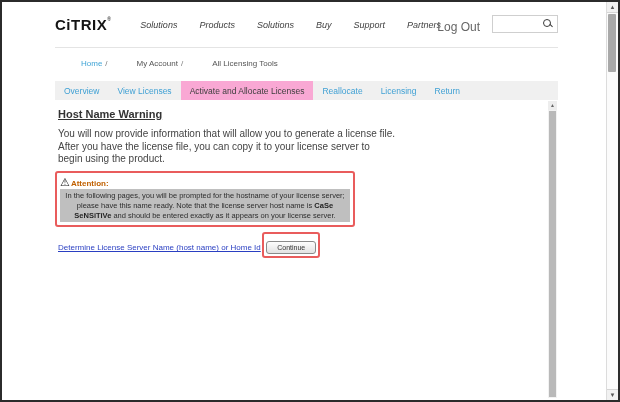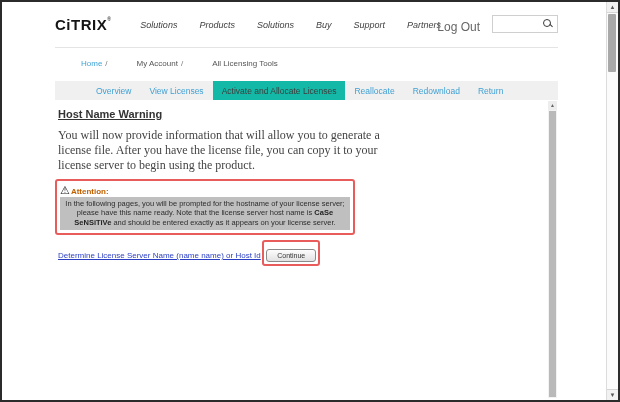--- a/index.html
+++ b/index.html
@@ -32,28 +32,28 @@
   .search-icon::before{content:"";position:absolute;left:0;top:0;width:6px;height:6px;border:1.2px solid #3c3c3c;border-radius:50%;}
   .search-icon::after{content:"";position:absolute;left:6px;top:6.5px;width:4px;height:1.4px;background:#3c3c3c;transform:rotate(45deg);}
 
   
   .breadcrumb{margin-top:11px;font-size:8px;color:#555;}
   .breadcrumb a{text-decoration:none;color:#555;padding-left:26px;}
   .breadcrumb a.home{color:#3fa4d6;}
   .breadcrumb .sep{color:#777;margin:0 3px;}
 
   
-  .tabbar{margin-top:13px;height:19px;background:#f0f0f0;display:flex;align-items:stretch;font-size:8.5px;padding-left:32px;}
+  .tabbar{margin-top:13px;height:19px;background:#f0f0f0;display:flex;align-items:stretch;font-size:8.5px;}
   .tab{display:flex;align-items:center;padding:0 9px;color:#3fa0d4;text-decoration:none;white-space:nowrap;}
-  .tab.active{background:#14b8a6;color:#3d3d3d;}
+  .tab.active{background:#f9a8d4;color:#3d3d3d;}
 
   
   .main{padding-left:3px;}
   .page-title{font-size:11px;font-weight:bold;color:#333;margin:8px 0 0 0;text-decoration:underline;}
-  .intro{font-size:12px;color:#444;width:338px;line-height:1.27;margin:8px 16px 0 0;font-family:Liberation Serif, serif;}
+  .intro{font-size:10px;color:#444;width:338px;line-height:1.27;margin:8px 16px 0 0;}
 
   .attn-annotation{margin:5px 0 0 -3px;width:300px;border:2px solid #e95c5c;border-radius:3px;padding:1px 3px 3px 3px;box-sizing:border-box;}
   .attn-head{display:flex;align-items:flex-end;height:14px;}
   .warn-icon{font-size:11px;line-height:12px;color:#151515;}
   .attn-label{color:#c06000;font-weight:bold;font-size:8px;margin-left:1px;}
   .attn-body{background:#bfbfbf;color:#2d2d2d;font-size:7.5px;line-height:1.3;padding:2px 4px;margin-top:1px;text-align:center;}
   .attn-body b{color:#1f1f1f;}
 
   .server-link{display:inline-block;margin:7px 0 0 0;font-size:8px;color:#2a3fc2;text-decoration:underline;}
 
@@ -86,37 +86,37 @@
 
     <div class="breadcrumb">
       <a href="#" class="home">Home</a><span class="sep">/</span><a href="#">My Account</a><span class="sep">/</span><a href="#">All Licensing Tools</a>
     </div>
 
     <div class="tabbar">
       <a href="#" class="tab">Overview</a>
       <a href="#" class="tab">View Licenses</a>
       <a href="#" class="tab active">Activate and Allocate Licenses</a>
       <a href="#" class="tab">Reallocate</a>
-      <a href="#" class="tab">Redownload</a>
+      <a href="#" class="tab">Licensing</a>
       <a href="#" class="tab">Return</a>
     </div>
 
     <div class="main">
       <h1 class="page-title">Host Name Warning</h1>
       <p class="intro">You will now provide information that will allow you to generate a license file. After you have the license file, you can copy it to your license server to begin using the product.</p>
 
       <div class="attn-annotation">
         <div class="attn-head">
           <span class="warn-icon">⚠</span>
           <span class="attn-label">Attention:</span>
         </div>
         <div class="attn-body"><span>In the following pages, you will be prompted for the hostname of your license server; please have this name ready. Note that the license server host name is </span><b>CaSe SeNSiTiVe</b><span> and should be entered exactly as it appears on your license server.</span></div>
       </div>
 
-      <a href="#" class="server-link">Determine License Server Name (name name) or Host Id</a>
+      <a href="#" class="server-link">Determine License Server Name (host name) or Home Id</a>
 
       <div class="btn-annotation">
         <button class="continue-btn">Continue</button>
       </div>
     </div>
   </div>
 
   <div class="inner-scrollbar">
     <div class="inner-up">▲</div>
     <div class="inner-thumb"></div>

